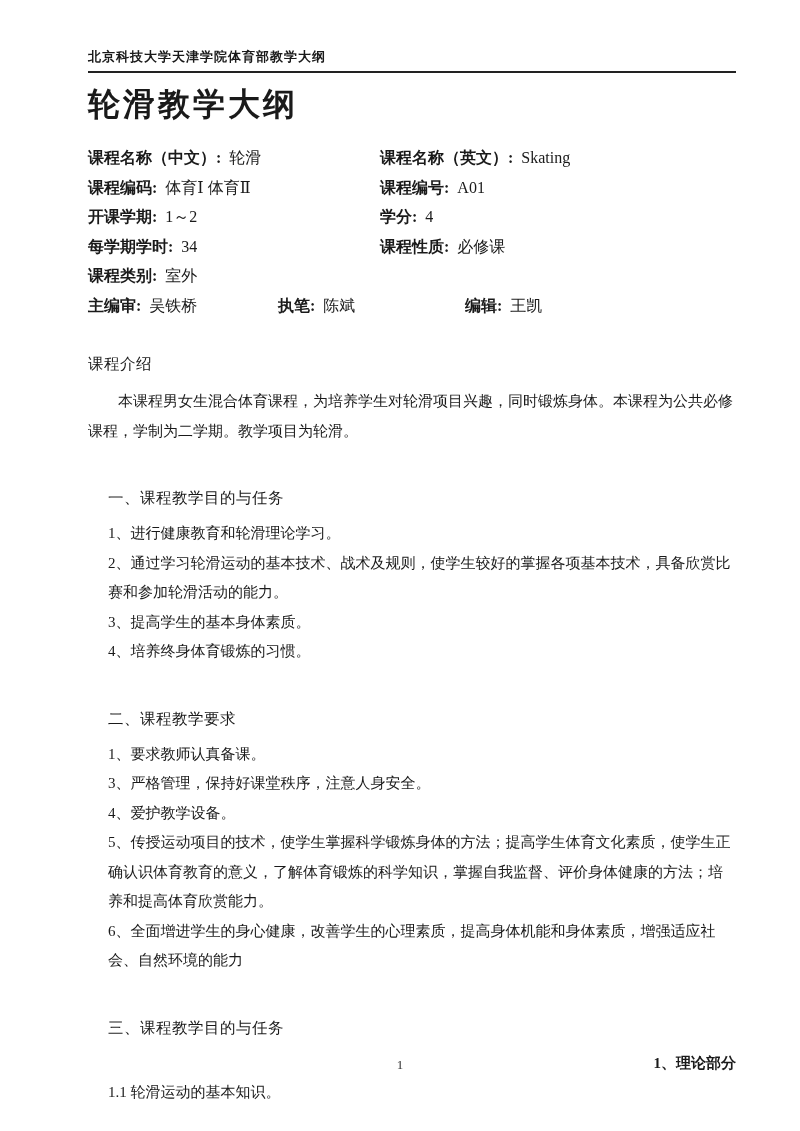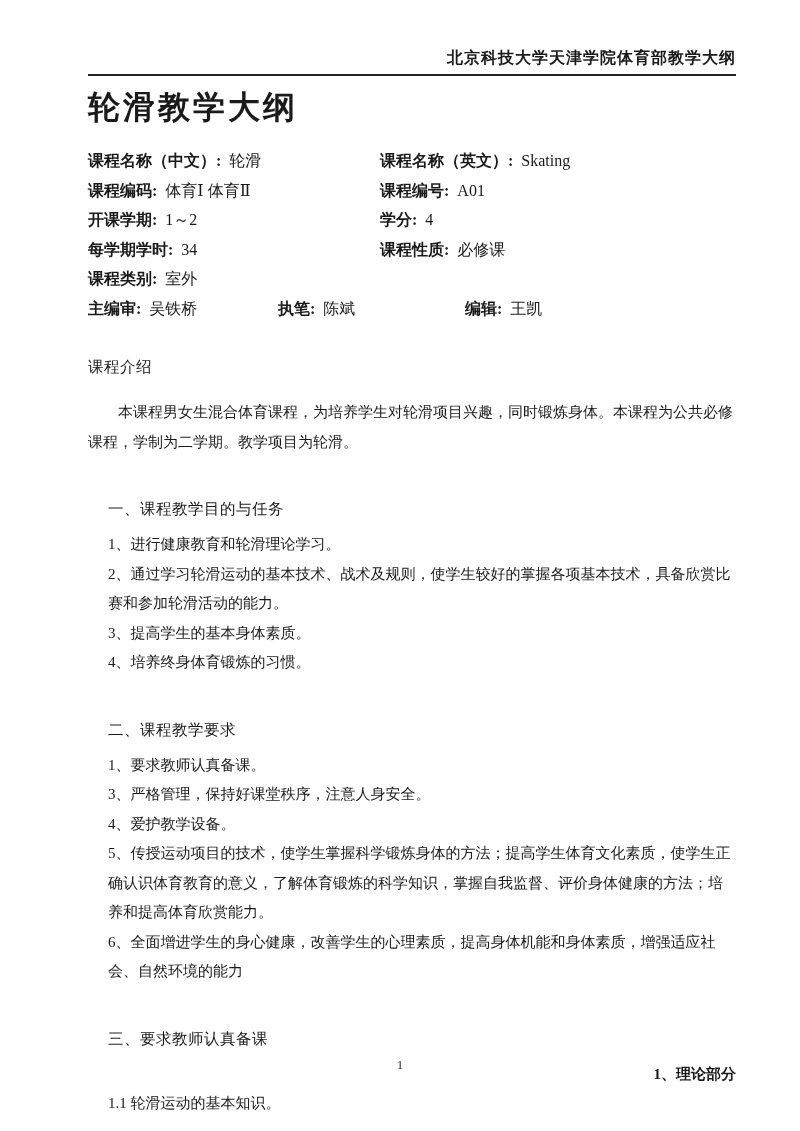--- a/index.html
+++ b/index.html
@@ -11,22 +11,21 @@
   .page {
     position: relative;
     width: 800px;
     height: 1131px;
     margin: 0 auto;
     background: #ffffff;
     padding: 48px 64px 0 88px;
     overflow: hidden;
   }
   .doc-header {
-    text-align: right;
-    font-size: 16px;
+    font-size: 13px;
     font-weight: bold;
     letter-spacing: 1px;
     padding-bottom: 5px;
   }
   .header-rule {
     border: none;
     border-top: 2px solid #222;
     margin: 0 0 10px 0;
   }
   .doc-title {
@@ -51,21 +50,21 @@
   .meta-cell .meta-value { margin-left: 8px; }
   .section-heading {
     font-size: 15.5px;
     font-weight: normal;
     letter-spacing: 0.5px;
   }
   .intro-heading { margin-top: 34px; }
   .intro-para {
     font-size: 15px;
     line-height: 29.5px;
-    margin-top: 20px;
+    margin-top: 12px;
     text-indent: 2em;
   }
   .sec { margin-top: 0; margin-left: 20px; }
   .sec-heading { margin-top: 42px; margin-bottom: 10px; }
   .sec-subheading {
     font-size: 15px;
     font-weight: bold;
     line-height: 29.5px;
     margin-top: 8px;
     text-align: right;
@@ -142,21 +141,21 @@
   <div class="sec">
     <div class="section-heading sec-heading">二、课程教学要求</div>
     <p class="sec-item">1、要求教师认真备课。</p>
     <p class="sec-item">3、严格管理，保持好课堂秩序，注意人身安全。</p>
     <p class="sec-item">4、爱护教学设备。</p>
     <p class="sec-item">5、传授运动项目的技术，使学生掌握科学锻炼身体的方法；提高学生体育文化素质，使学生正确认识体育教育的意义，了解体育锻炼的科学知识，掌握自我监督、评价身体健康的方法；培养和提高体育欣赏能力。</p>
     <p class="sec-item">6、全面增进学生的身心健康，改善学生的心理素质，提高身体机能和身体素质，增强适应社会、自然环境的能力</p>
   </div>
 
   <div class="sec">
-    <div class="section-heading sec-heading">三、要求教师认真备课</div>
+    <div class="section-heading sec-heading">三、课程教学目的与任务</div>
     <div class="sec-subheading">1、理论部分</div>
     <p class="sec-item">1.1 轮滑运动的基本知识。</p>
 
   </div>
 
   <div class="page-footer">1</div>
 
 </div>
 
 </body></html>

